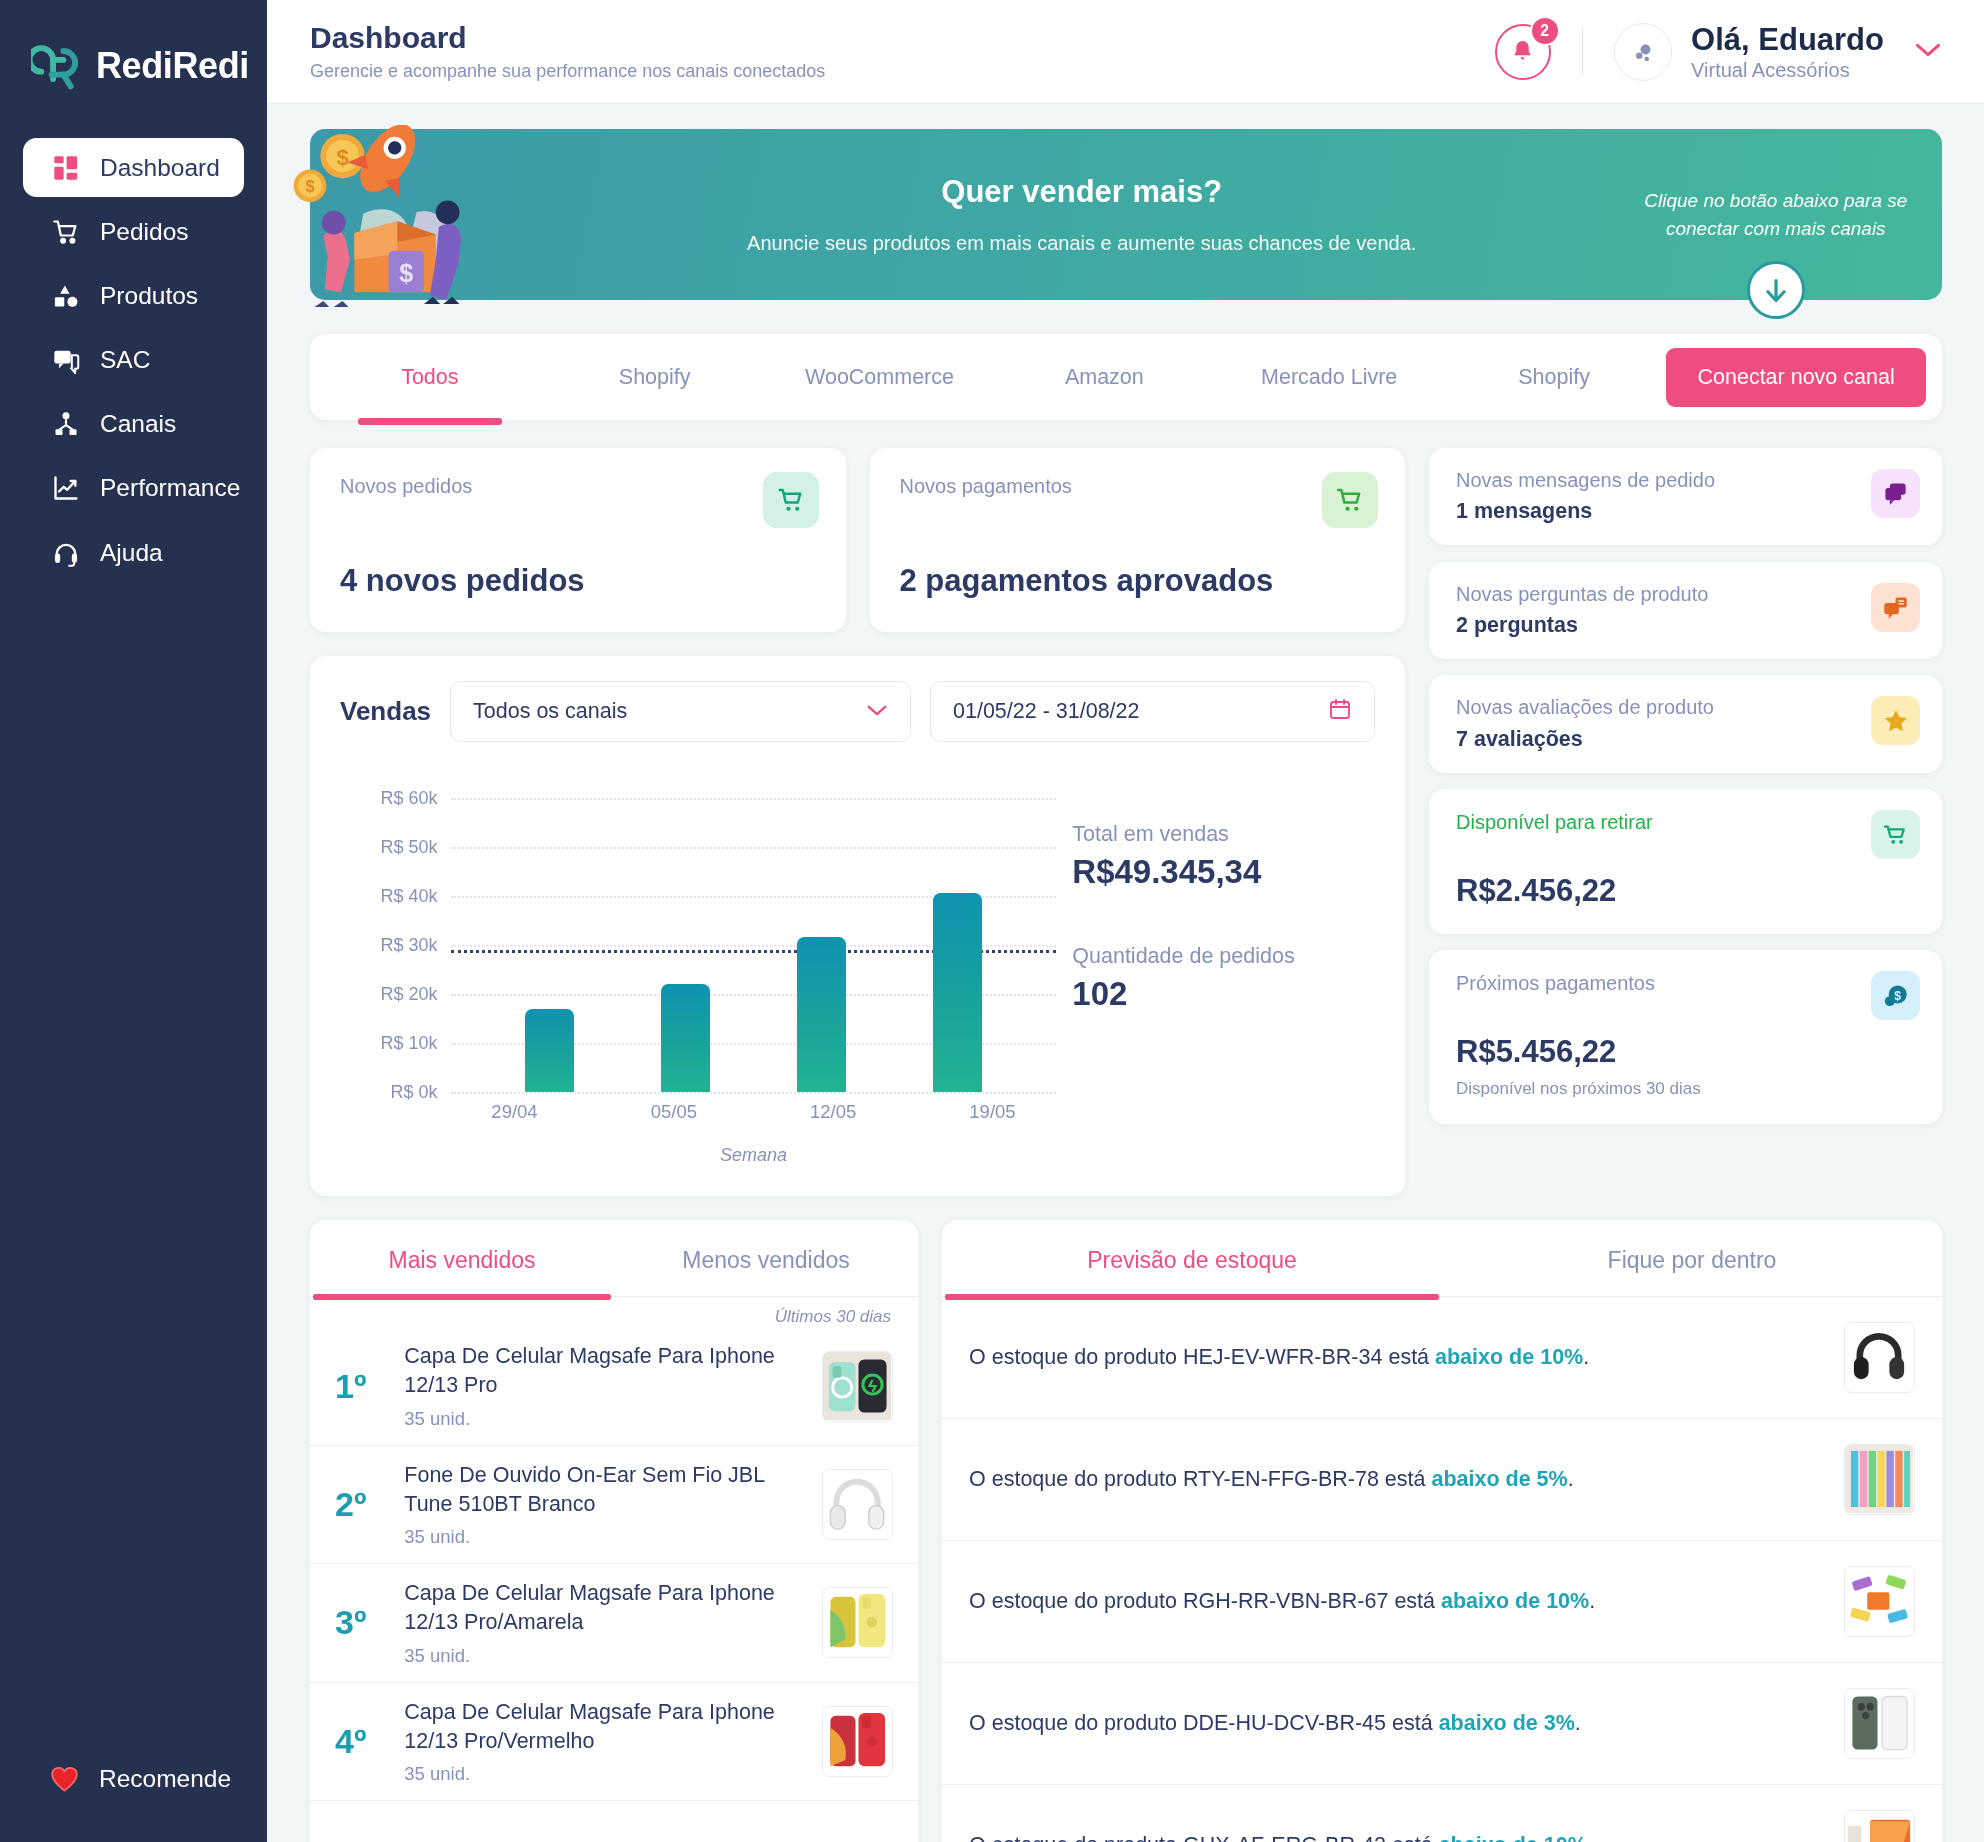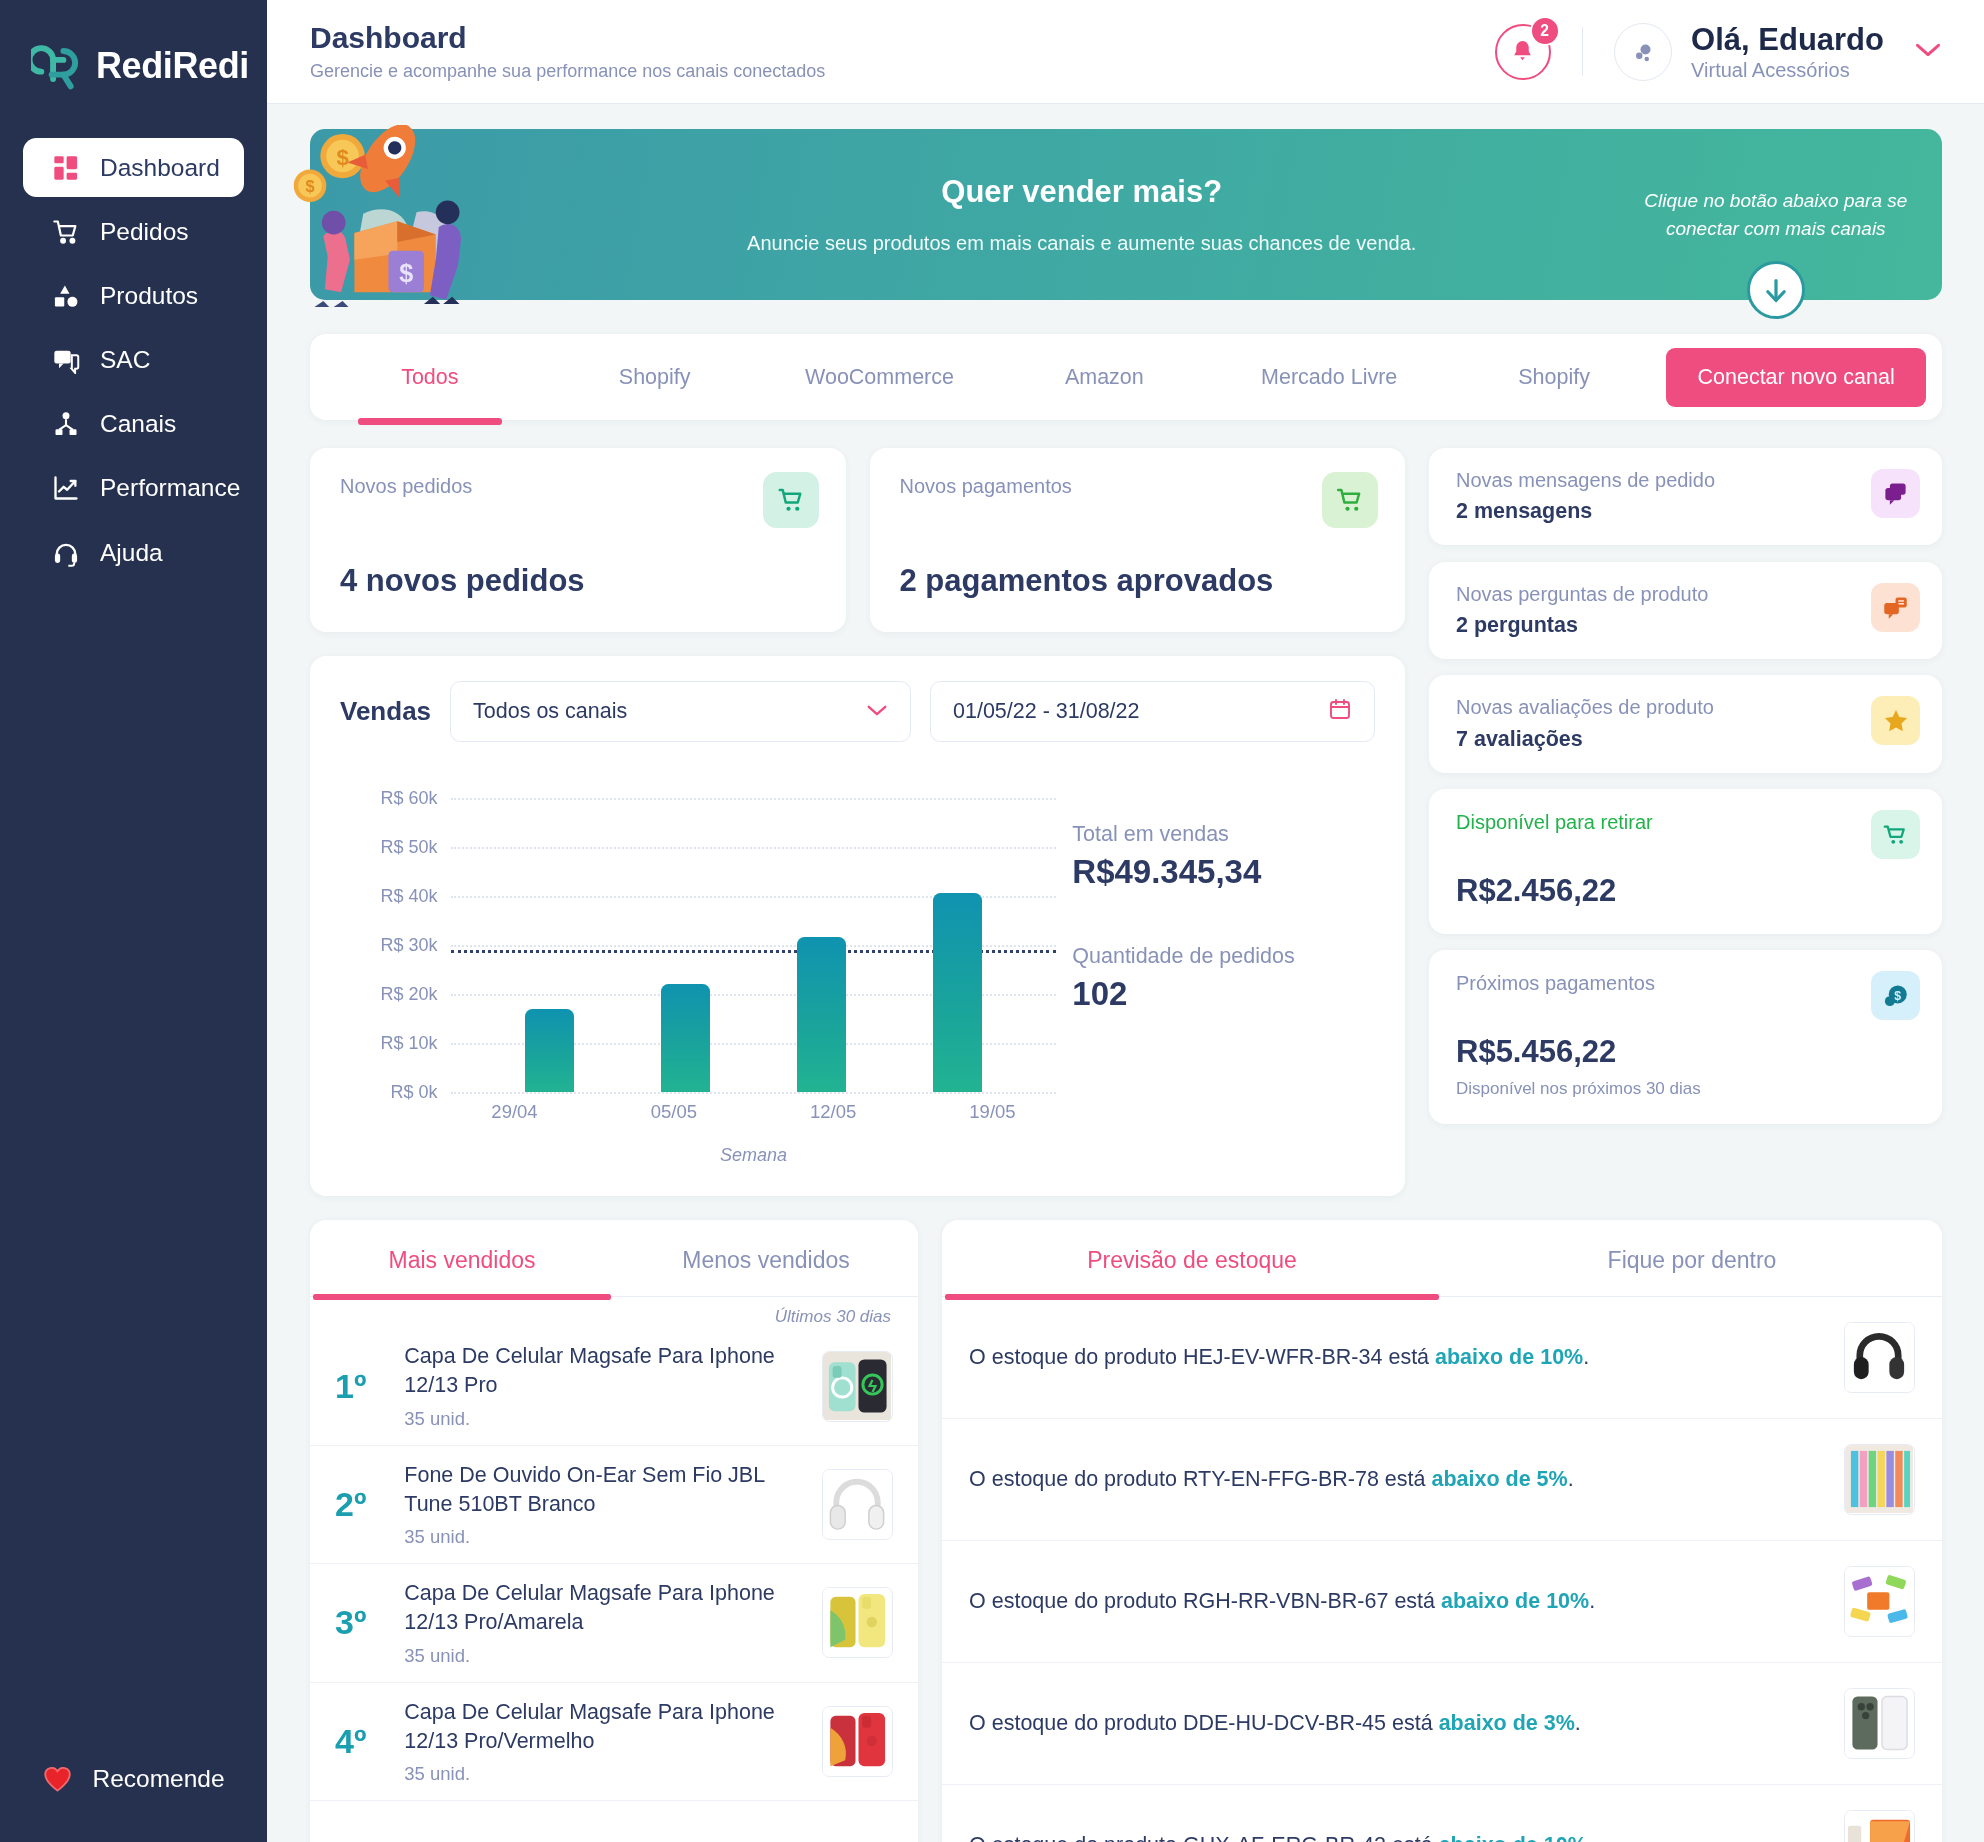--- a/index.html
+++ b/index.html
@@ -26,21 +26,21 @@
   .nav-item {
     display: flex; align-items: center; gap: 19px;
     height: 59px; margin: 0 23px; padding: 0 27px;
     border-radius: 13.4px; color: #ffffff; font-size: 24.5px;
     cursor: pointer;
   }
   .nav-item.active { background: #ffffff; color: #2c3a64; font-weight: 500; }
   .nav-icon { width: 31px; height: 31px; flex: 0 0 31px; display: flex; align-items: center; justify-content: center; }
   .nav-icon svg { display: block; }
   .sidebar-spacer { flex: 1 1 auto; }
-  .recomende { display: flex; align-items: center; gap: 19px; padding: 0 49px 49px; color: #fff; font-size: 24.5px; cursor: pointer; justify-content: center; }
+  .recomende { display: flex; align-items: center; gap: 19px; padding: 0 49px 49px; color: #fff; font-size: 24.5px; cursor: pointer; }
 
   
   .main { flex: 1 1 auto; display: flex; flex-direction: column; background: #f2f6f6; min-width: 0; }
   .topbar {
     height: 104px; background: #ffffff; display: flex; align-items: center;
     padding: 0 43px 0 43px; border-bottom: 0.7px solid #e6ebf2; flex: 0 0 104px;
   }
   .page-title { font-size: 30px; font-weight: 700; color: #2c3a64; line-height: 1.15; }
   .page-sub { font-size: 18px; color: #8892b9; margin-top: 5.2px; }
   .topbar-right { margin-left: auto; display: flex; align-items: center; gap: 0; }
@@ -499,21 +499,21 @@
                 <div class="totals-label">Quantidade de pedidos</div>
                 <div class="totals-value">102</div>
               </div>
             </div>
           </section>
         </div>
 
         <div class="col-right">
           <div class="card note-card">
             <div class="note-label">Novas mensagens de pedido</div>
-            <div class="note-value">2 mensagens</div>
+            <div class="note-value">1 mensagens</div>
             <span class="note-icon" style="background:#f7e2fb">
               <svg width="27" height="27" viewBox="0 0 24 24" fill="#7b1f8f">
                 <rect x="7" y="3" width="14" height="10" rx="2.4"></rect>
                   <rect x="3" y="7" width="14" height="11" rx="2.4"></rect>
                   <path d="M7 18v4l4-4z"></path>
               </svg>
             </span>
           </div>
 
           <div class="card note-card">

